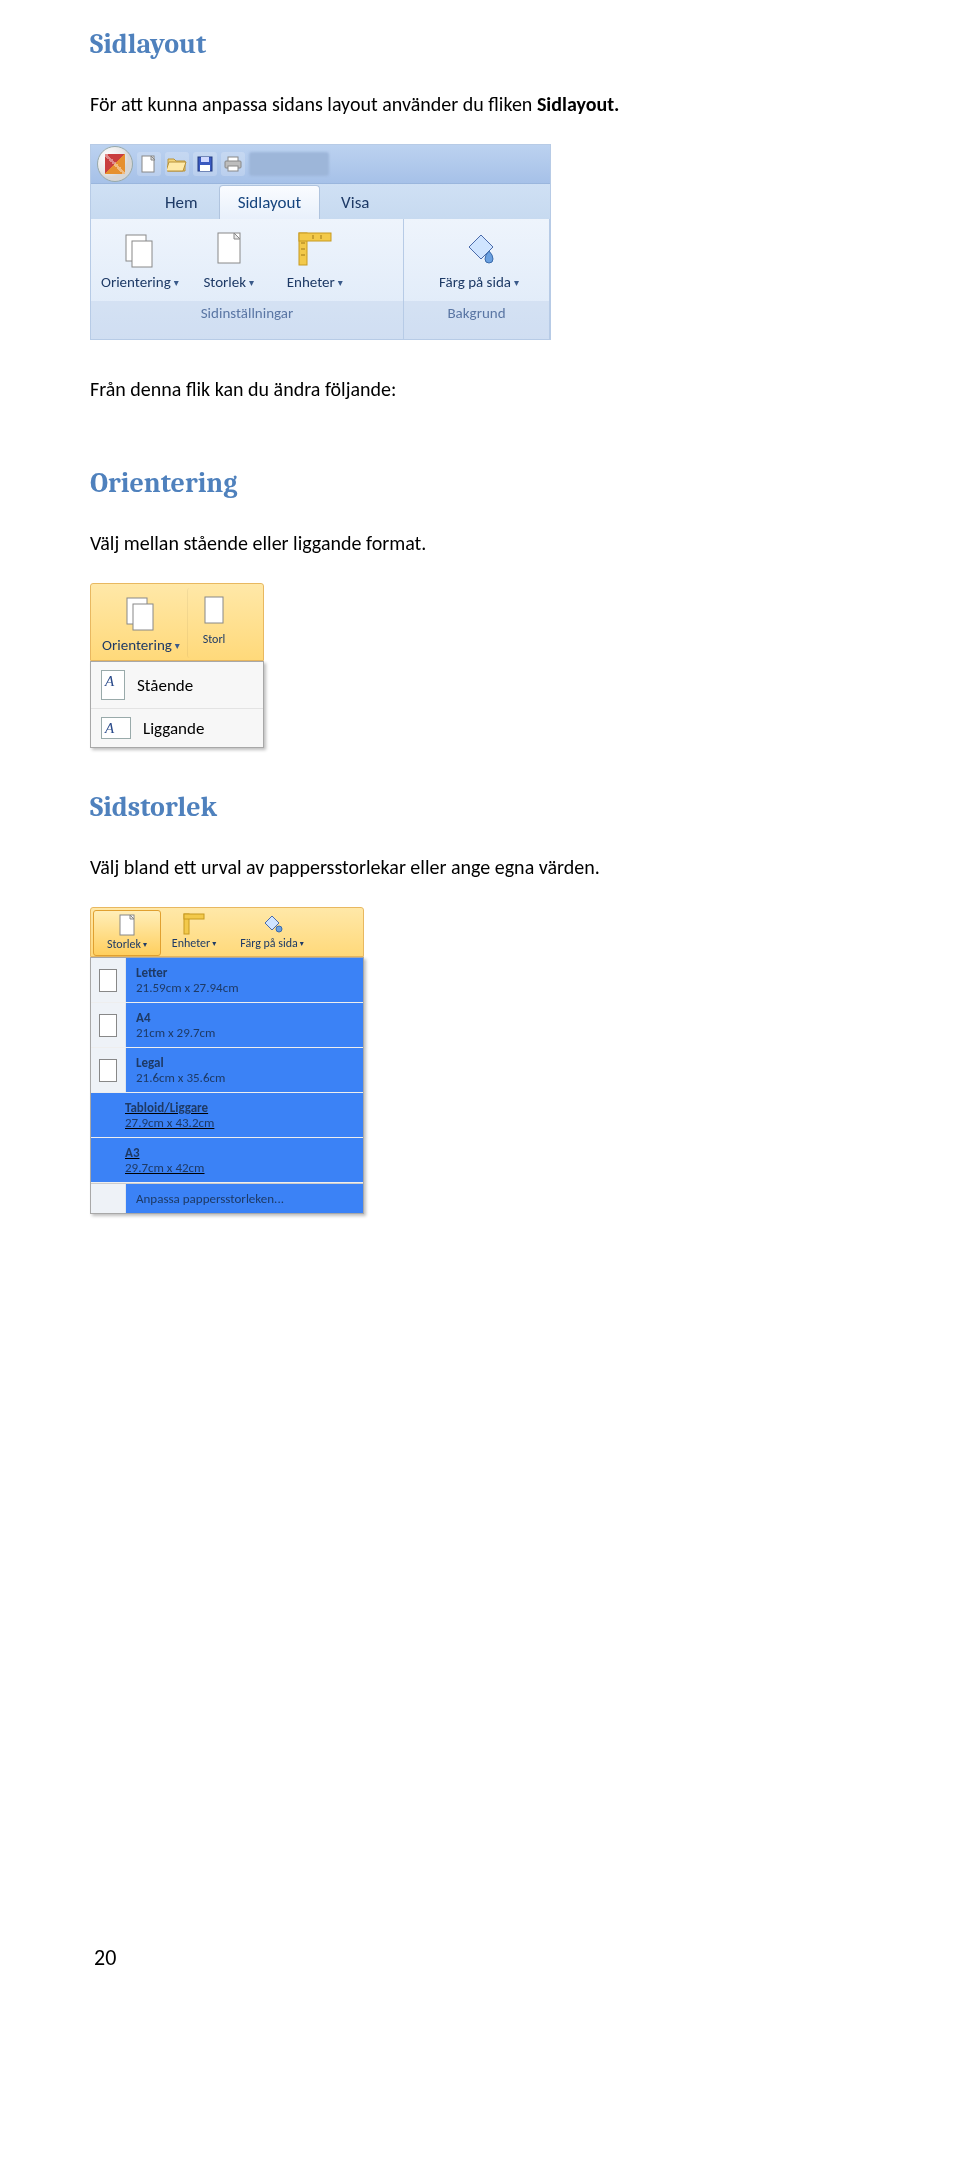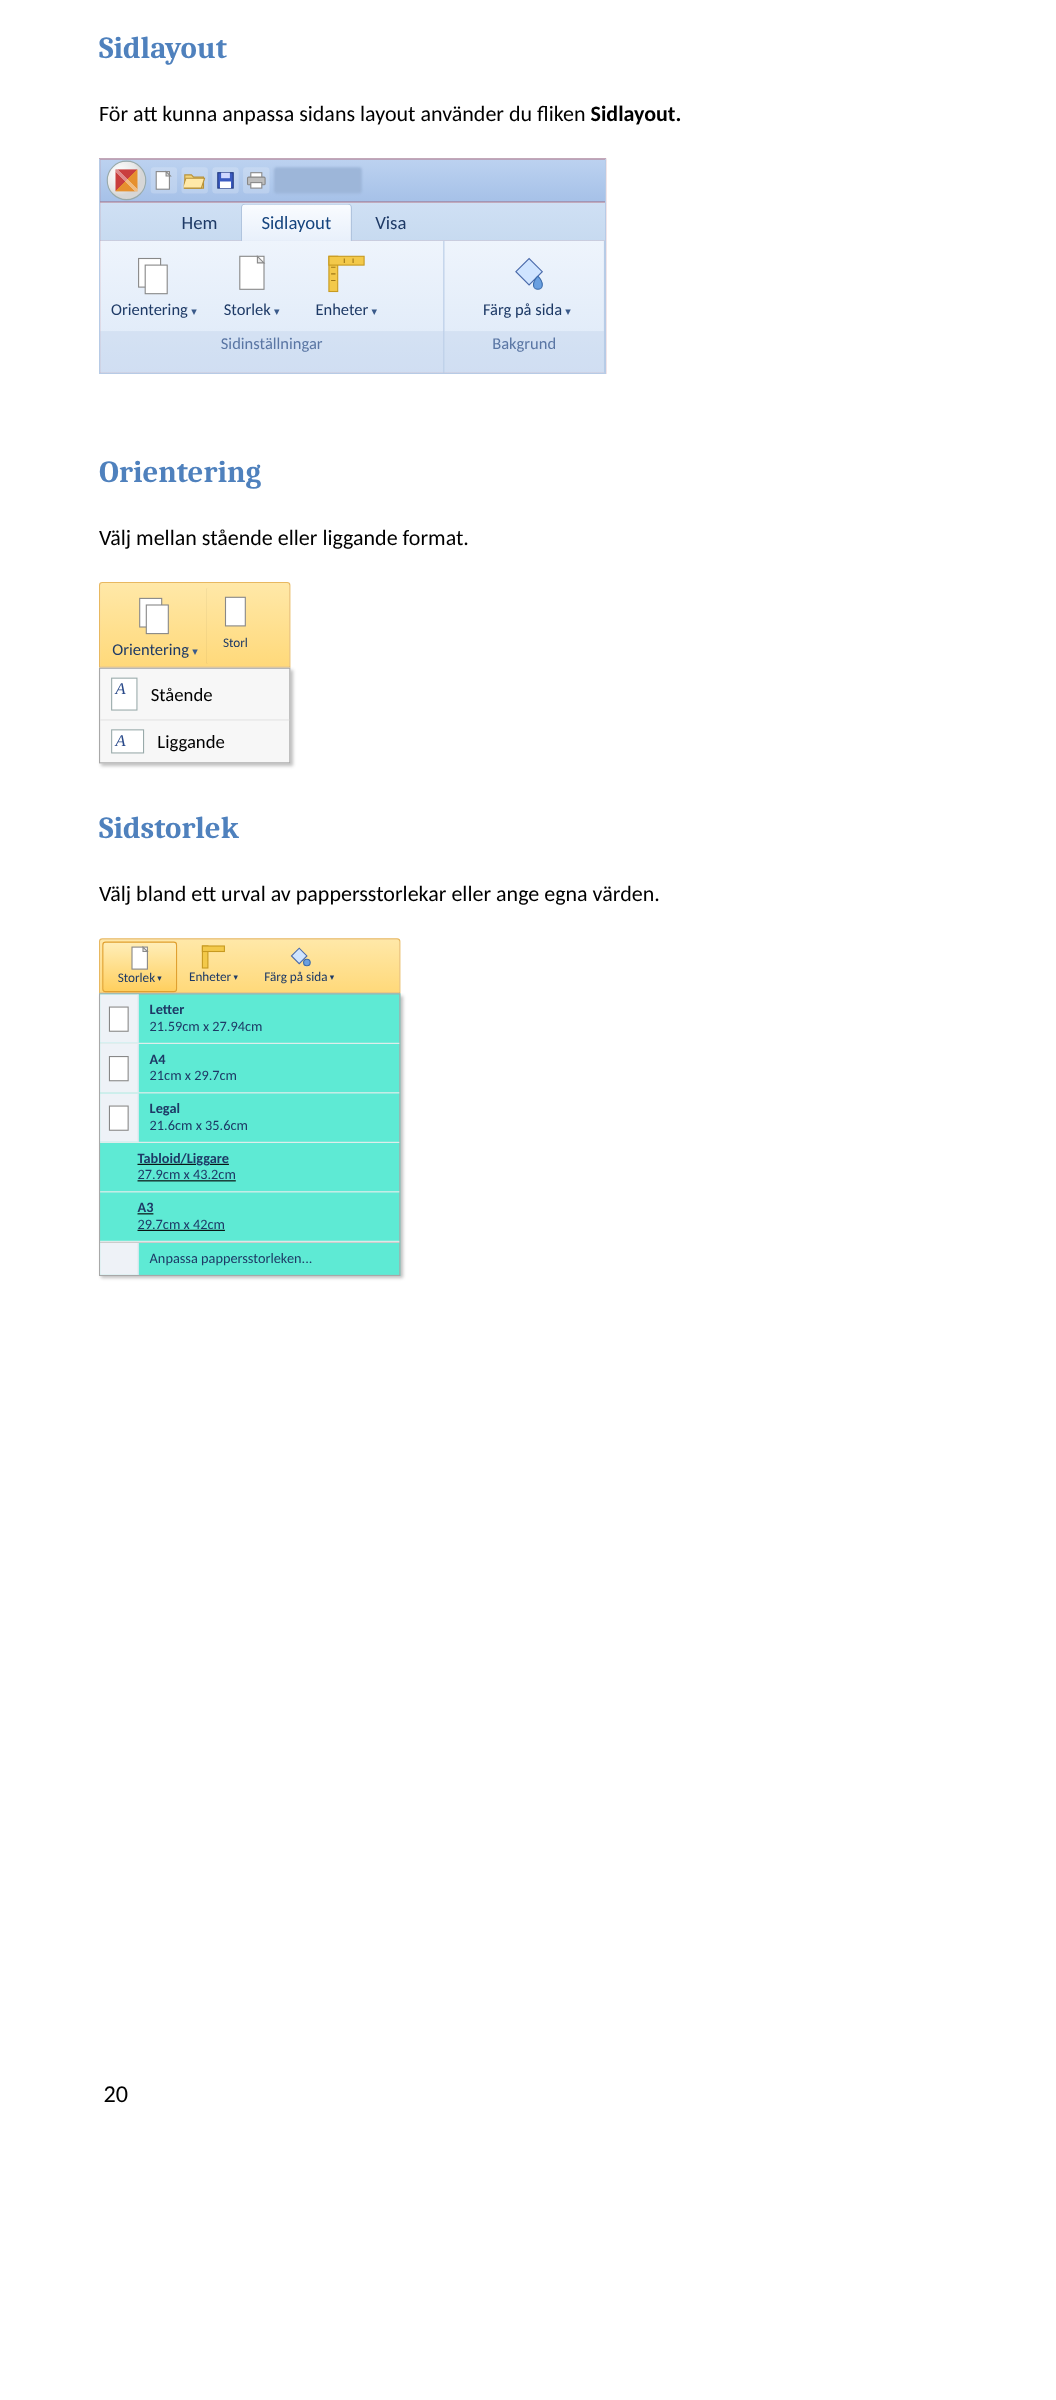--- a/index.html
+++ b/index.html
@@ -30,21 +30,21 @@
     position: relative;
     margin-top: 700px;
     font-size: 22px;
     padding-left: 4px;
   }
 
   
   .ribbon-wrap {
     display: inline-block;
     border: 1px solid #b7cbe6;
-    background: #b91c1c;
+    background: #0f766e;
     position: relative;
     margin-bottom: 35px;
   }
   .qat {
     height: 38px;
     background: linear-gradient(#bcd2f0,#a6c1e8);
     display: flex;
     align-items: center;
     padding: 0 6px;
     gap: 4px;
@@ -195,21 +195,21 @@
     background:linear-gradient(#ffeeb8,#ffcf5e);
     border:1px solid #e0a030;
     border-radius:3px;
   }
   .size-top .sico { height:24px; display:flex; align-items:center; justify-content:center; }
   .size-top .slbl { display:flex; align-items:center; gap:2px; font-size:12px;}
   .size-top .dd { font-size:8px; }
   .size-menu {
     width: 272px;
     border:1px solid #a8a8a8;
-    background:#5eead4;
+    background:#3b82f6;
     box-shadow: 2px 2px 3px rgba(0,0,0,0.25);
   }
   .size-item {
     display:flex;
     border-bottom:1px solid #eee;
   }
   .size-item:last-of-type{border-bottom:none;}
   .size-item .gcell{
     width:34px;
     background:#eef2f7;
@@ -346,20 +346,21 @@
                 <span>Färg på sida</span>
                 <span class="dd">▾</span>
               </div>
           </div>
         </div>
         <div class="rb-caption">Bakgrund</div>
       </div>
     </div>
   </div>
 
+  <p class="body-text">Från denna flik kan du ändra följande:</p>
 
   <div style="height:30px"></div>
 
   <h2 class="heading">Orientering</h2>
 
   <p class="body-text">Välj mellan stående eller liggande format.</p>
 
   
   <div class="orient-wrap">
     <div class="orient-top">

